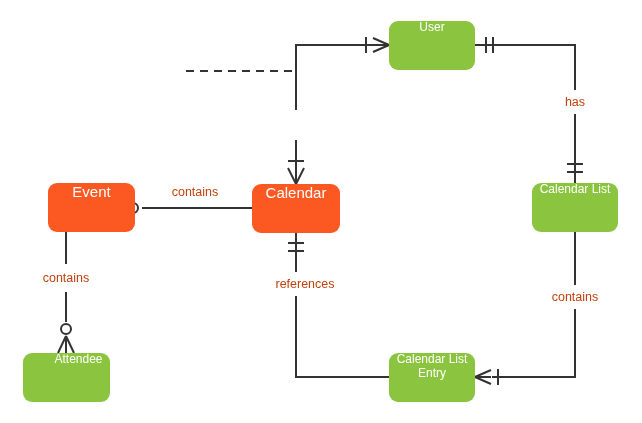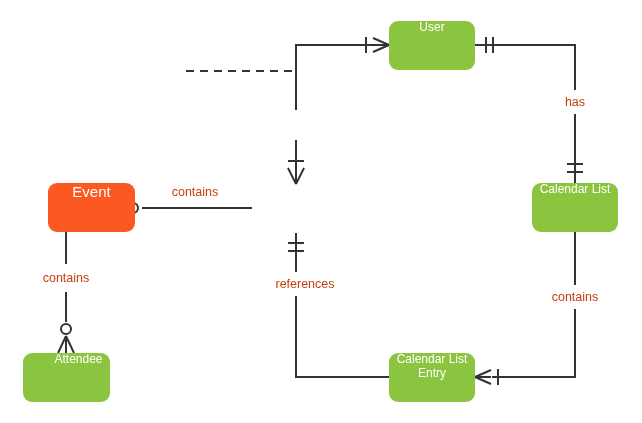--- a/index.html
+++ b/index.html
@@ -138,20 +138,23 @@
 
 
   <div class="entity" style="left:389px; top:21px; width:86px; height:49px; background:#8bc53f; font-size:12px;">
     <span class="entity-label">User</span>
   </div>
 
   <div class="entity" style="left:23px; top:183px; width:87px; height:49px; background:#fb5822; font-size:15px;margin-left:25px;">
     <span class="entity-label">Event</span>
   </div>
 
+  <div class="entity" style="left:252px; top:184px; width:88px; height:49px; background:#fb5822; font-size:15px;">
+    <span class="entity-label">Calendar</span>
+  </div>
 
   <div class="entity" style="left:532px; top:183px; width:86px; height:49px; background:#8bc53f; font-size:12px;">
     <span class="entity-label">Calendar List</span>
   </div>
 
   <div class="entity" style="left:23px; top:353px; width:87px; height:49px; background:#8bc53f; font-size:12px;padding-left:24px;">
     <span class="entity-label">Attendee</span>
   </div>
 
   <div class="entity" style="left:389px; top:353px; width:86px; height:49px; background:#8bc53f; font-size:12px;">

